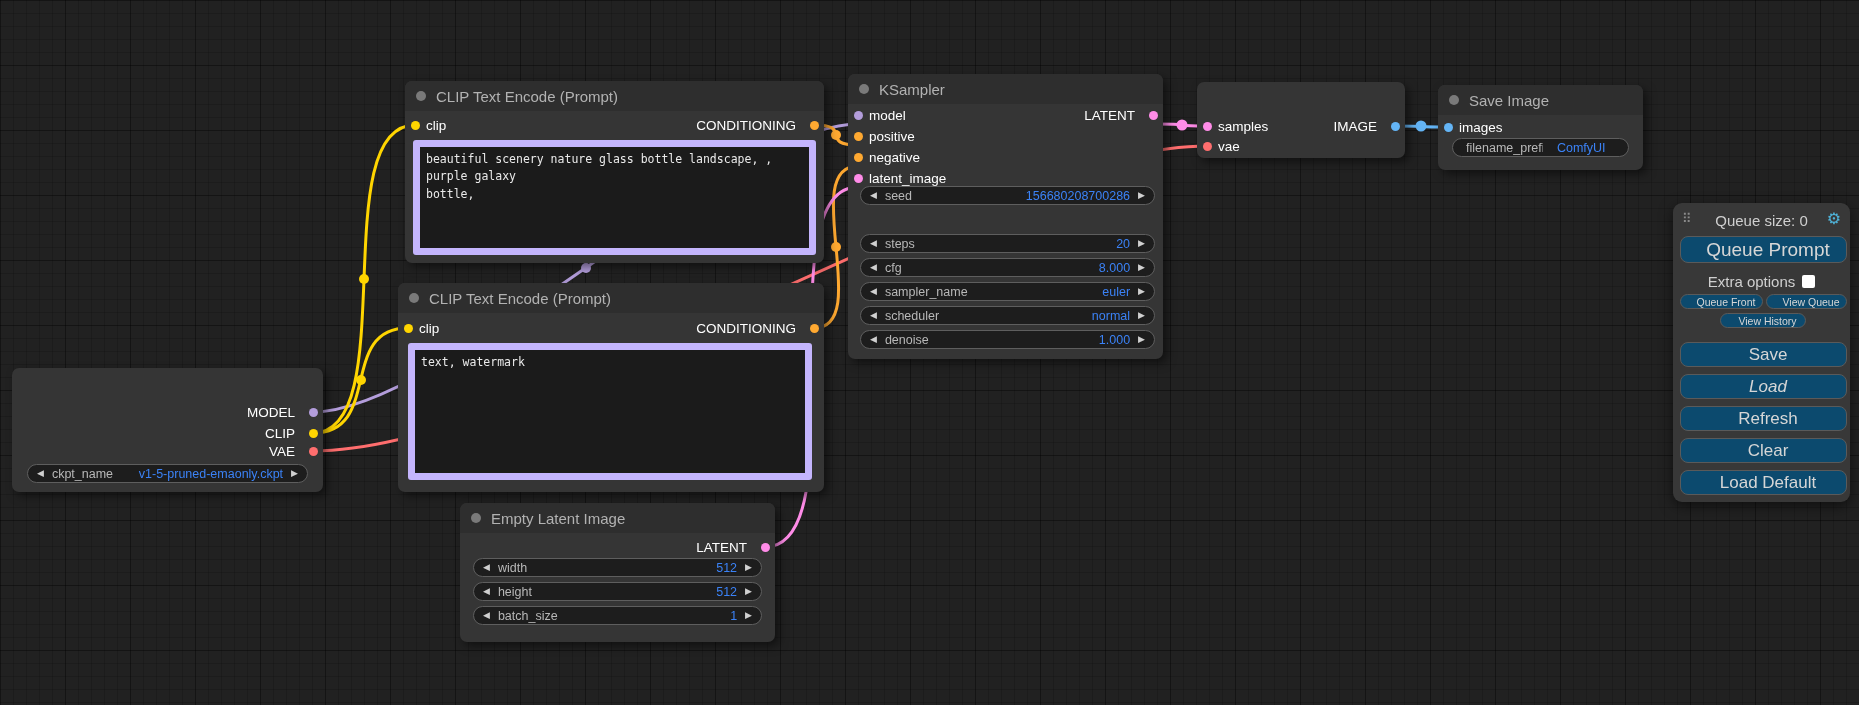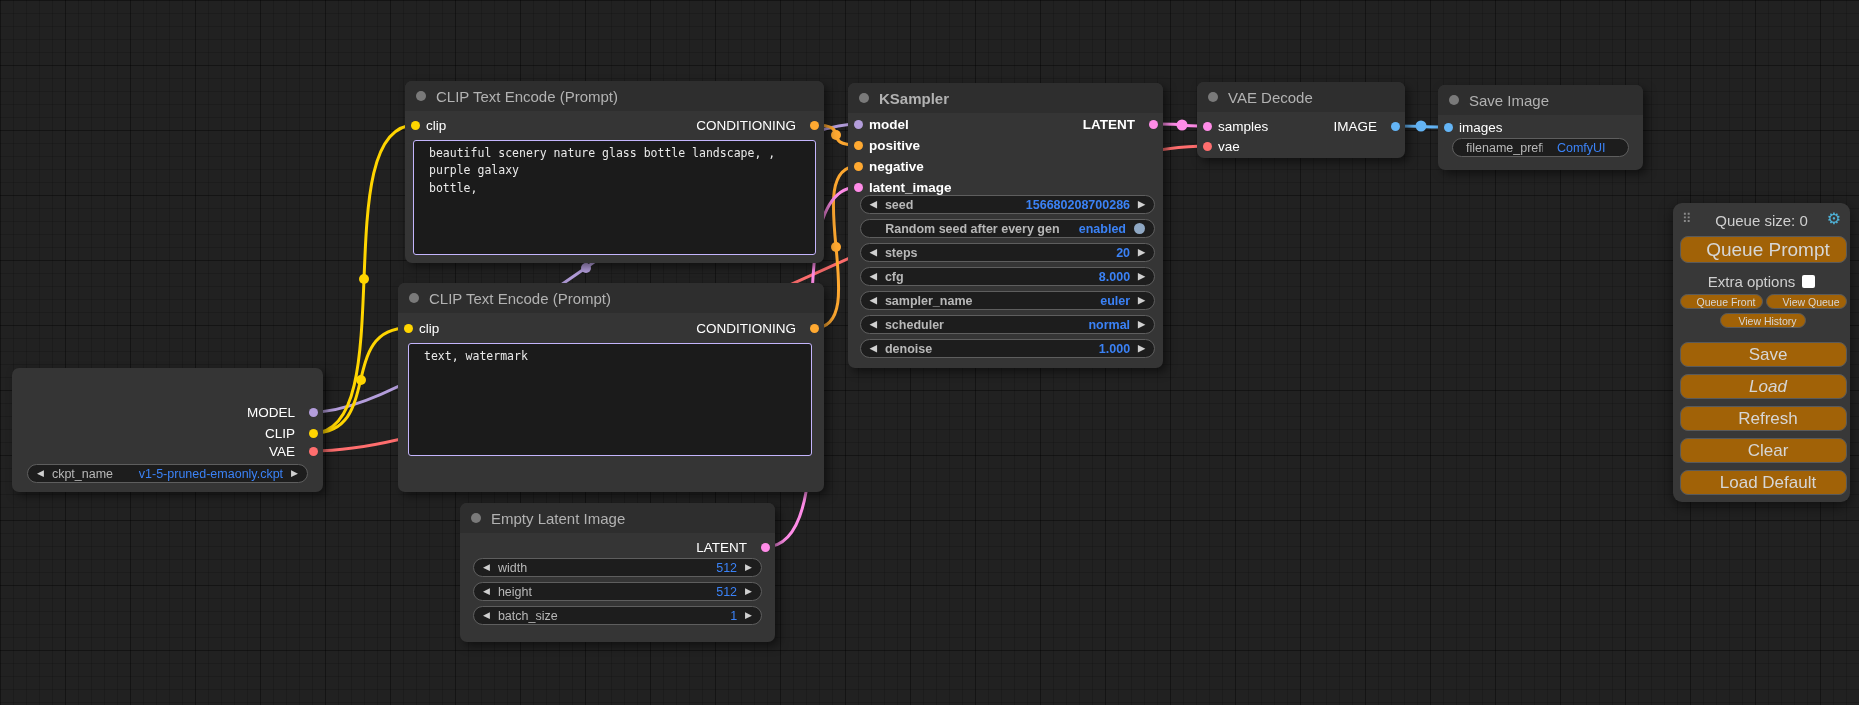--- a/index.html
+++ b/index.html
@@ -34,31 +34,31 @@
 
   .widget{position:absolute;height:19px;background:#1d1d1d;border:1px solid #5e5e5e;
         border-radius:10px;display:flex;align-items:center;
         font-size:12.5px;color:#b8b8b8;padding:0 9px;box-sizing:border-box;}
   .widget .arrow{color:#d0d0d0;font-size:9px;flex:0 0 auto;line-height:1;}
   .widget .wlabel{margin-left:8px;flex:1 1 auto;white-space:nowrap;overflow:hidden;}
   .widget .wlabel.noarrow{margin-left:4px;}
   .widget .wvalue{color:#3b82f6;margin:0 8px 0 8px;white-space:nowrap;}
   .toggle-dot{width:11px;height:11px;border-radius:50%;flex:0 0 auto;}
 
-  .textbox{position:absolute;background:#1b1b1b;border:1px solid #c4b5fd;border-radius:3px;
+  .textbox{position:absolute;background:#1b1b1b;border:7px solid #c4b5fd;border-radius:3px;
         color:#eaeaea;font-family:"DejaVu Sans Mono",monospace;font-size:11.5px;
-        line-height:1.5;padding:4px 15px;white-space:pre-wrap;box-sizing:border-box;}
+        line-height:1.5;padding:4px 6px;white-space:pre-wrap;box-sizing:border-box;}
 
   .panel{position:absolute;z-index:3;background:#383838;border-radius:9px;
         box-shadow:0 4px 14px rgba(0,0,0,.55);}
   .panel .hdr-label{position:absolute;top:9px;left:0;width:100%;text-align:center;
         color:#cfcfcf;font-size:15px;}
   .panel .drag{position:absolute;left:9px;top:8px;color:#8a8a8a;font-size:13px;cursor:grab;}
   .panel .gear{position:absolute;right:9px;top:6px;font-size:16px;cursor:pointer;}
-  .pbtn{position:absolute;background:#a16207;border:1px solid #5a5a5a;border-radius:8px;
+  .pbtn{position:absolute;background:#0c4a6e;border:1px solid #5a5a5a;border-radius:8px;
         color:#d6d6d6;display:flex;align-items:center;justify-content:center;
         box-sizing:border-box;cursor:pointer;padding-left:9px;}
   .pbtn.big{left:7px;width:167px;height:25px;font-size:17px;}
   .qp{left:7px;top:33px;width:167px;height:27px;font-size:19px;}
   .spill{height:15px;font-size:10.5px;border-radius:8px;}
   .extra-row{position:absolute;top:70px;left:0;width:100%;display:flex;
         align-items:center;justify-content:center;gap:7px;color:#cfcfcf;font-size:15px;}
   .checkbox{width:13px;height:13px;background:#ffffff;border-radius:2px;cursor:pointer;}
 </style>
 </head>
@@ -130,24 +130,24 @@
     <span>CLIP Text Encode (Prompt)</span>
   </div>
   <div class="port in" style="top:35px;">
     <span class="port-dot" style="background: rgb(255, 213, 0);"></span>
     <span>clip</span>
   </div>
   <div class="port out" style="top:35px;">
     <span>CONDITIONING</span>
     <span class="port-dot" style="background: rgb(255, 169, 49);"></span>
   </div>
-  <div class="textbox" style="left:10px;top:60px;width:404px;height:113px;">text, watermark</div>
-</div>
-
-<div class="node" style="left:848px;top:83px;width:315px;height:285px;font-weight:bold;">
+  <div class="textbox" style="left:10px;top:60px;width:404px;height:137px;">text, watermark</div>
+</div>
+
+<div class="node" style="left:848px;top:74px;width:315px;height:285px;">
   <div class="node-title">
     <span class="title-dot"></span>
     <span>KSampler</span>
   </div>
   <div class="port in" style="top:31px;">
     <span class="port-dot" style="background: rgb(179, 157, 219);"></span>
     <span>model</span>
   </div>
   <div class="port out" style="top:31px;">
     <span>LATENT</span>
@@ -165,25 +165,20 @@
     <span class="port-dot" style="background: rgb(255, 140, 232);"></span>
     <span>latent_image</span>
   </div>
 
   <div class="widget" style="left:12px;top:112px;width:295px;">
     <span class="arrow">◀</span>
     <span class="wlabel">seed</span>
     <span class="wvalue">156680208700286</span>
     <span class="arrow">▶</span>
   </div>
-  <div class="widget" style="left:12px;top:136px;width:295px;">
-    <span class="wlabel noarrow" style="text-align:center;">Random seed after every gen</span>
-    <span class="wvalue">enabled</span>
-    <span class="toggle-dot" style="background: rgb(143, 168, 196);"></span>
-  </div>
   <div class="widget" style="left:12px;top:160px;width:295px;">
     <span class="arrow">◀</span>
     <span class="wlabel">steps</span>
     <span class="wvalue">20</span>
     <span class="arrow">▶</span>
   </div>
   <div class="widget" style="left:12px;top:184px;width:295px;">
     <span class="arrow">◀</span>
     <span class="wlabel">cfg</span>
     <span class="wvalue">8.000</span>
@@ -203,24 +198,20 @@
   </div>
   <div class="widget" style="left:12px;top:256px;width:295px;">
     <span class="arrow">◀</span>
     <span class="wlabel">denoise</span>
     <span class="wvalue">1.000</span>
     <span class="arrow">▶</span>
   </div>
 </div>
 
 <div class="node" style="left:1197px;top:82px;width:208px;height:76px;">
-  <div class="node-title">
-    <span class="title-dot"></span>
-    <span>VAE Decode</span>
-  </div>
   <div class="port in" style="top:34px;">
     <span class="port-dot" style="background: rgb(255, 140, 232);"></span>
     <span>samples</span>
   </div>
   <div class="port out" style="top:34px;">
     <span>IMAGE</span>
     <span class="port-dot" style="background: rgb(100, 181, 246);"></span>
   </div>
   <div class="port in" style="top:54px;">
     <span class="port-dot" style="background: rgb(255, 110, 110);"></span>

